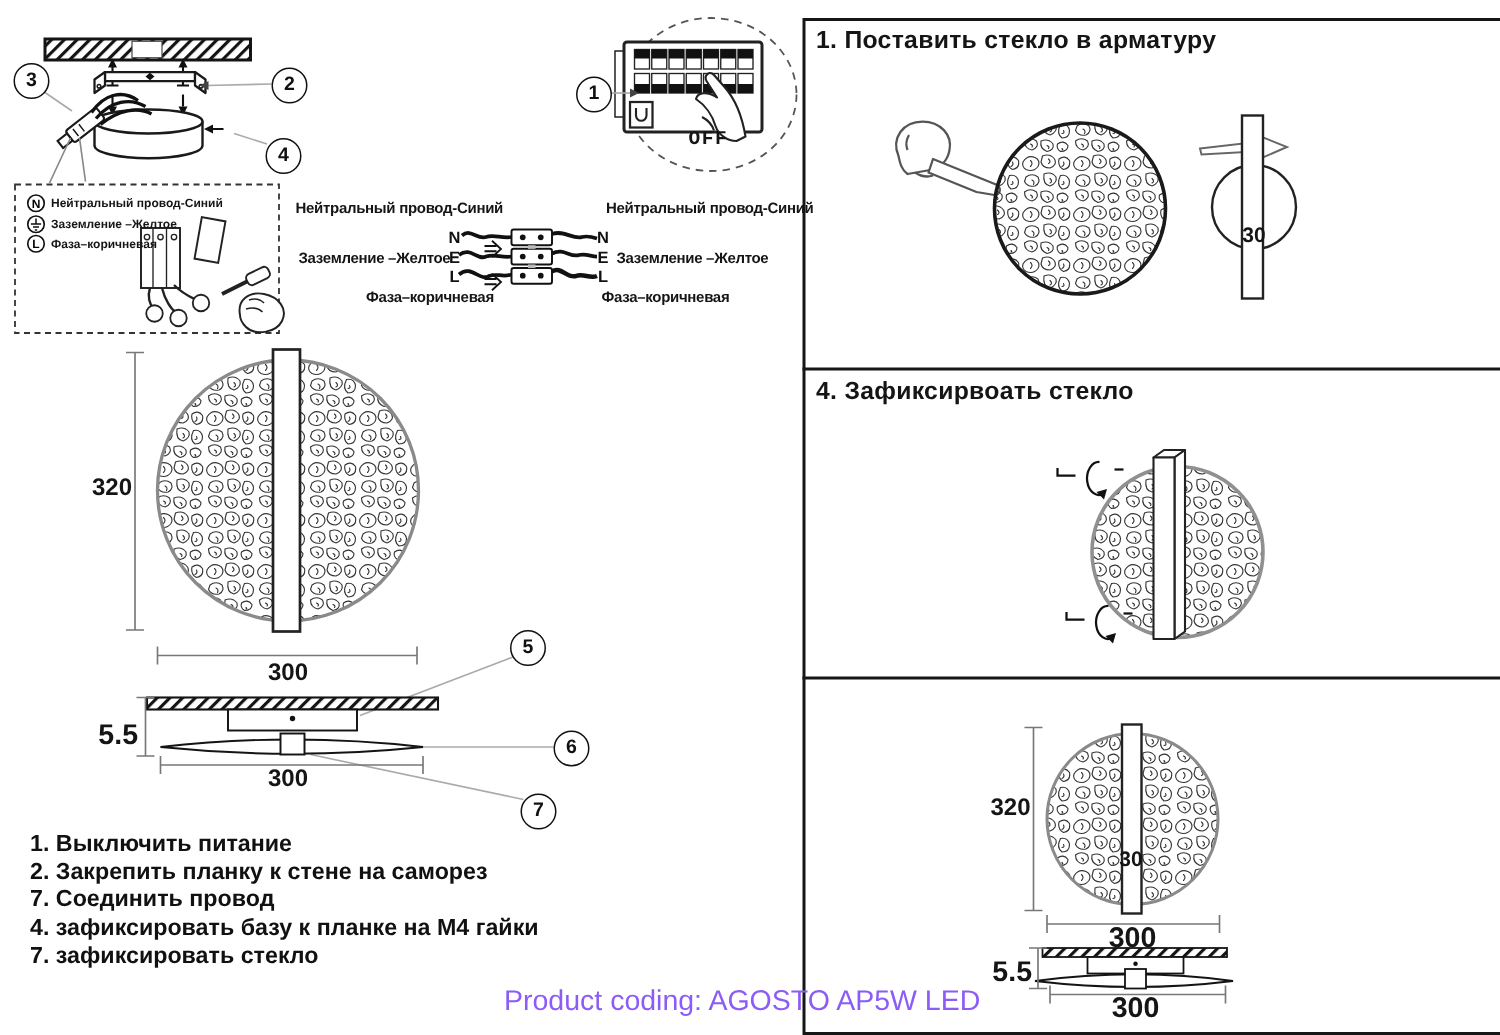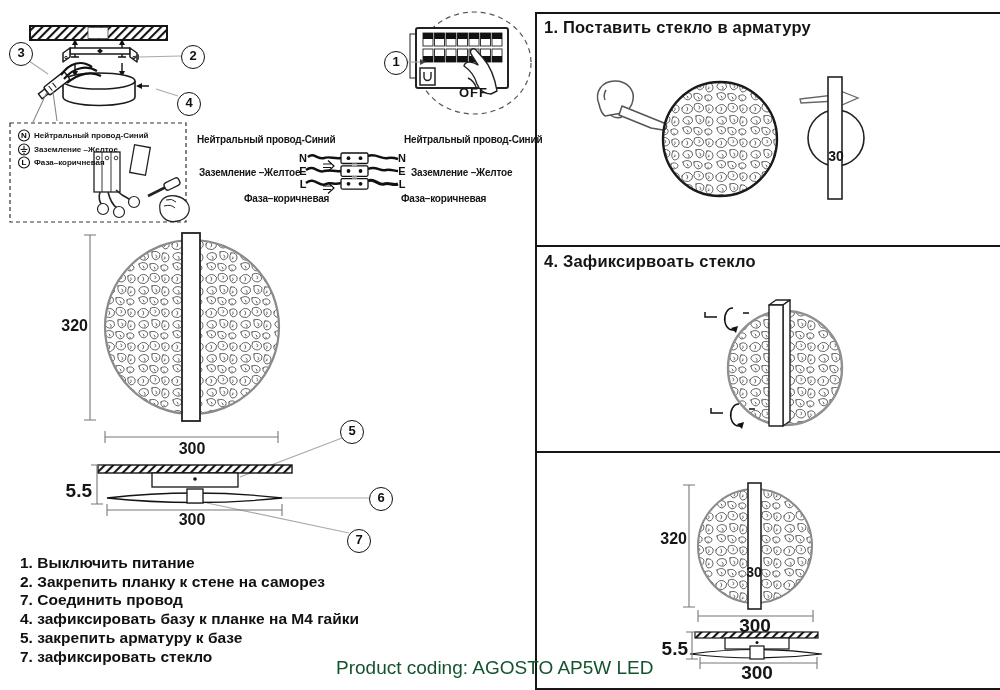--- a/index.html
+++ b/index.html
@@ -12,21 +12,21 @@
   .dim-s{font-weight:700;font-size:19px;}
   .dim-xs{font-weight:700;font-size:14px;margin-top:32px;}
   .wlabel{font-size:10px;font-weight:700;letter-spacing:-0.2px;}
   .lglabel{font-size:8px;font-weight:700;}
   .ptitle{font-size:16.5px;font-weight:700;letter-spacing:.2px;}
   .off{font-size:13px;font-weight:700;letter-spacing:1px;}
   .callout{position:absolute;width:22px;height:22px;border:1.6px solid #111;
      border-radius:50%;font:700 13px/20px "Liberation Sans",sans-serif;
      text-align:center;background:#fff;color:#111;z-index:5;}
   .steps{left:20px;top:554px;font:700 15.5px/18.7px "Liberation Sans",sans-serif;color:#111;}
-  .product{left:336px;top:657px;font:400 19px "Liberation Sans",sans-serif;color:#14532d;z-index:6;}
+  .product{left:336px;top:657px;font:400 19px "Liberation Sans",sans-serif;color:#8b5cf6;z-index:6;}
   .panelbox{position:absolute;left:535px;top:12px;width:467px;height:674px;
      border:2px solid #161616;z-index:2;}
   .hdiv{position:absolute;left:535px;width:467px;height:2px;background:#161616;z-index:2;}
   .txt-layer{z-index:4;}
 </style>
 </head>
 <body>
 
 <svg width="1000" height="690" viewBox="0 0 1000 690">
   <defs>
@@ -313,21 +313,21 @@
   <g font-family="Liberation Sans, sans-serif" font-size="11" font-weight="700" fill="#111" text-anchor="middle">
     <text x="303" y="162">N</text>
     <text x="303" y="175">E</text>
     <text x="303" y="188">L</text>
     <text x="402" y="162">N</text>
     <text x="402" y="175">E</text>
     <text x="402" y="188">L</text>
   </g>
 </svg>
 
-<span class="t off txt-layer" style="left:459px;top:85px;">OFF</span>
+<span class="t off txt-layer" style="left:459px;top:85px;font-family:Liberation Mono, monospace;">OFF</span>
 
 <span class="t ptitle txt-layer" style="left:544px;top:18px;">1. Поставить стекло в арматуру</span>
 <span class="t ptitle txt-layer" style="left:544px;top:252px;">4. Зафиксирвоать стекло</span>
 
 <span class="t dim txt-layer" style="left:40px;top:317px;width:48px;text-align:right;">320</span>
 <span class="t dim txt-layer" style="left:168px;top:440px;width:48px;text-align:center;">300</span>
 <span class="t dim-s txt-layer" style="left:52px;top:480px;width:40px;text-align:right;">5.5</span>
 <span class="t dim txt-layer" style="left:168px;top:511px;width:48px;text-align:center;">300</span>
 
 <span class="t dim-xs txt-layer" style="left:816px;top:116px;width:40px;text-align:center;">30</span>
@@ -344,17 +344,16 @@
 <span class="callout" style="left:177px;top:92px;">4</span>
 <span class="callout" style="left:340px;top:420px;">5</span>
 <span class="callout" style="left:369px;top:487px;">6</span>
 <span class="callout" style="left:347px;top:529px;">7</span>
 
 <div class="t steps txt-layer">
   <div>1. Выключить питание</div>
   <div>2. Закрепить планку к стене на саморез</div>
   <div>7. Соединить провод</div>
   <div>4. зафиксировать базу к планке на М4 гайки</div>
-  <div>5. закрепить арматуру к базе</div>
   <div>7. зафиксировать стекло</div>
 </div>
 
 <span class="t product">Product coding: AGOSTO AP5W LED</span>
 
 </body></html>

